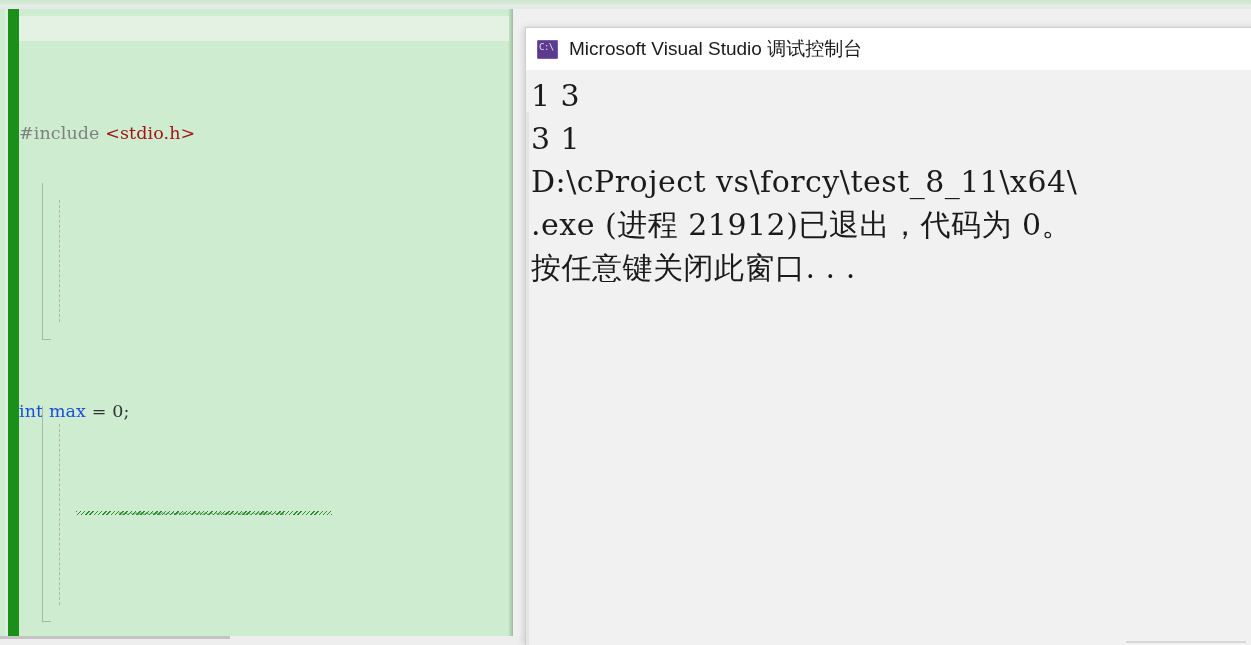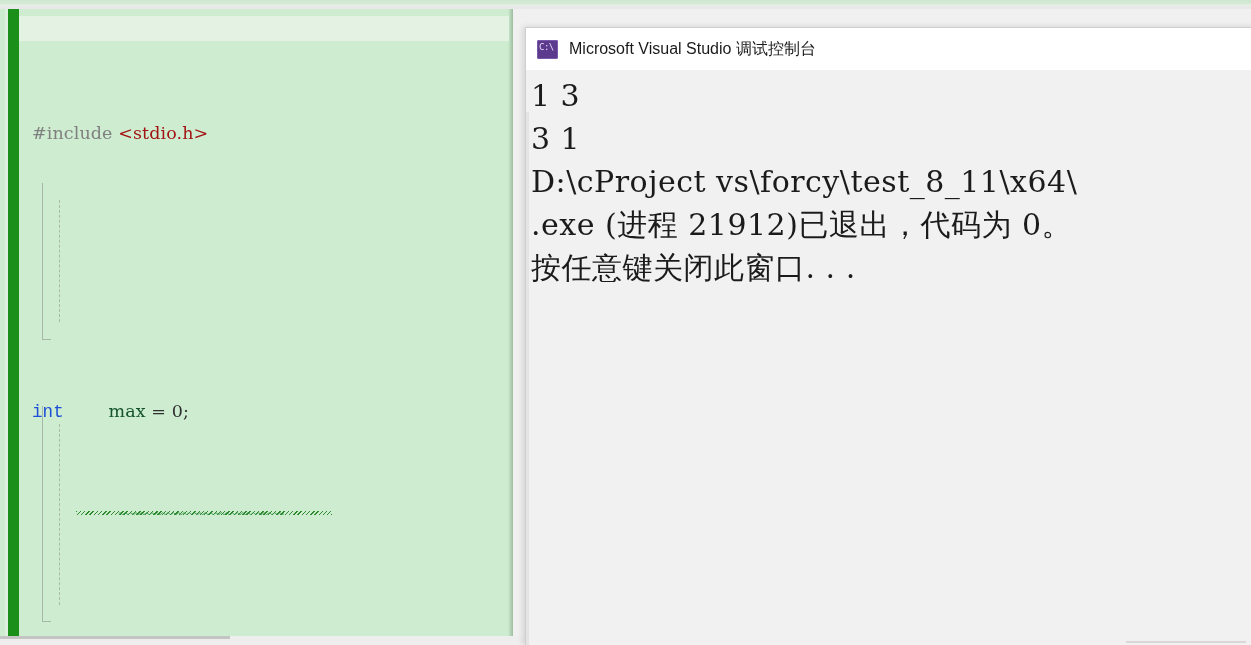--- a/index.html
+++ b/index.html
@@ -80,35 +80,35 @@
     left: 19px; top: 9px;
     width: 490px;
     height: 627px;
     font-family: "DejaVu Serif", serif;
     font-size: 17.5px;
     line-height: 27.8px;
     color: #303030;
     white-space: pre;
     letter-spacing: 0.1px;
   }
-  .ln { position: relative; height: 27.8px; padding-left: 13px; }
+  .ln { position: relative; height: 27.8px; }
 
   
   .hl-include {
     position: absolute;
     left: 19px; top: 16px;
     width: 490px; height: 25px;
     background: #e4f2e4;
   }
 
   
-  .c-kw   { color: #1e4fd8; font-family: Liberation Mono, monospace; }     
+  .c-kw   { color: #1e4fd8; }     
   .c-pp   { color: #808080; }     
   .c-str  { color: #a31515; }     
-  .c-var  { color: #14532d; margin-left: 39px; }
+  .c-var  { color: #1d4ed8; }
   .c-num  { color: #303030; }
   .fold-line {
     position: absolute;
     background: #a8b8a8;
   }
   .fold-line-v { width: 1px; }
   .fold-line-h { height: 1px; }
   .guide {
     position: absolute;
     width: 0; border-left: 1px dashed #a8bba8;
@@ -158,21 +158,21 @@
     content: "C:\\";
     position: absolute;
     left: 2px; top: 2px;
     font-family: "DejaVu Sans Mono", monospace;
     font-size: 9px;
     color: #e6dcf5;
     letter-spacing: -0.5px;
   }
   .console-title {
     font-family: "Liberation Sans", sans-serif;
-    font-size: 16px;
+    font-size: 19px;
     color: #1a1a1a;
     white-space: nowrap;
   }
   .console-body {
     position: absolute;
     left: 0; top: 42px;
     right: 0; bottom: 0;
     background: #f1f1f1;
     padding: 4px 0 0 5px;
     box-sizing: border-box;

